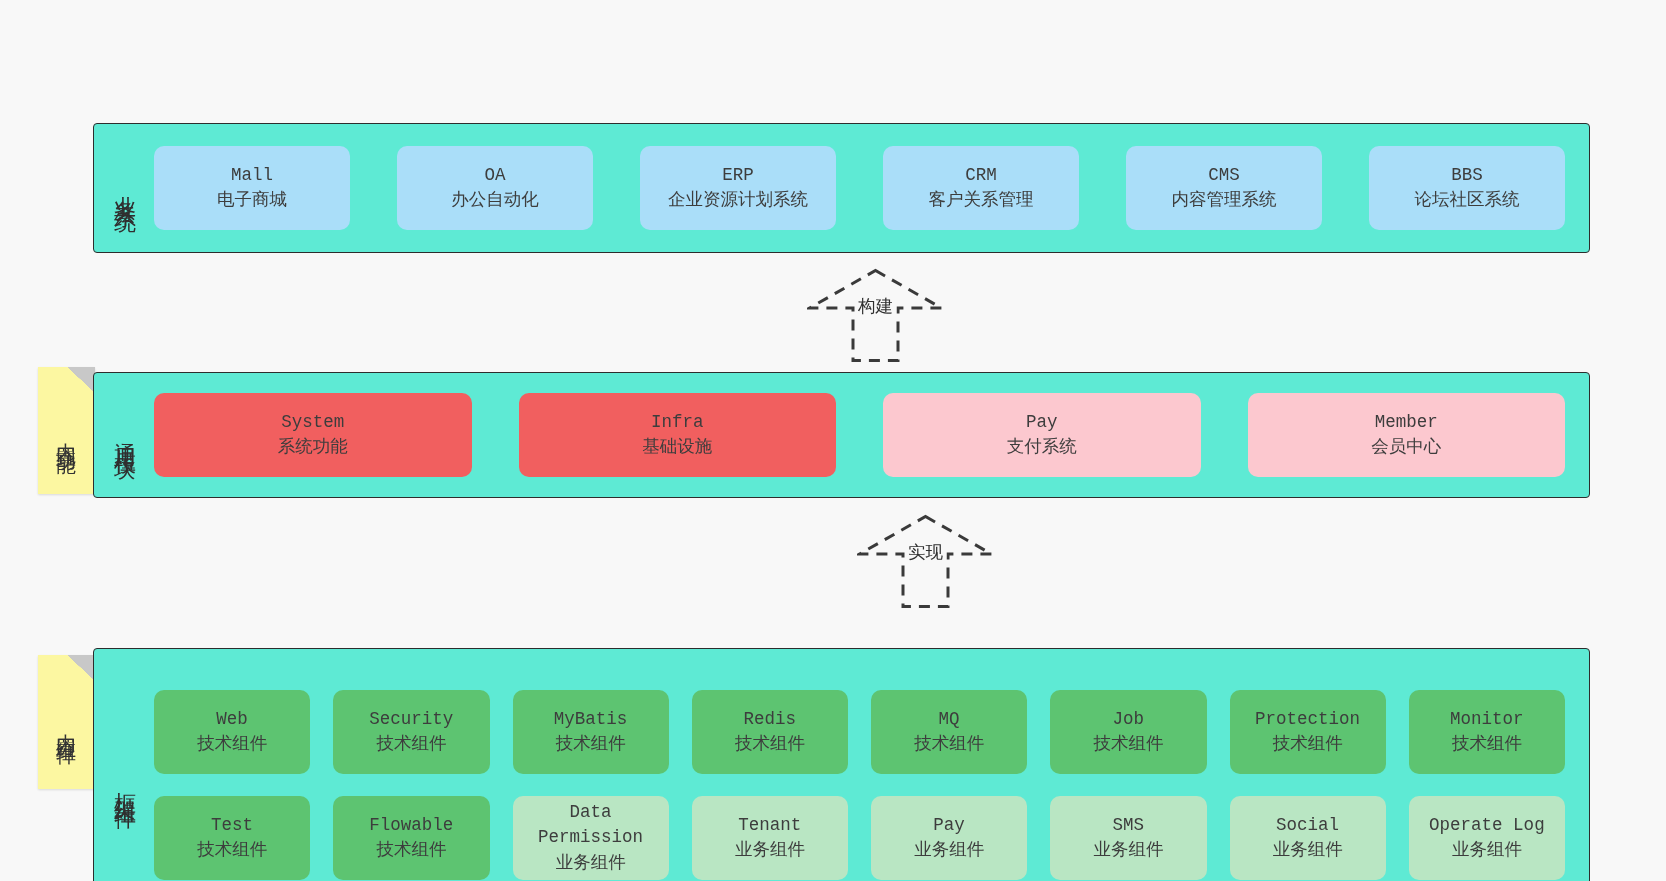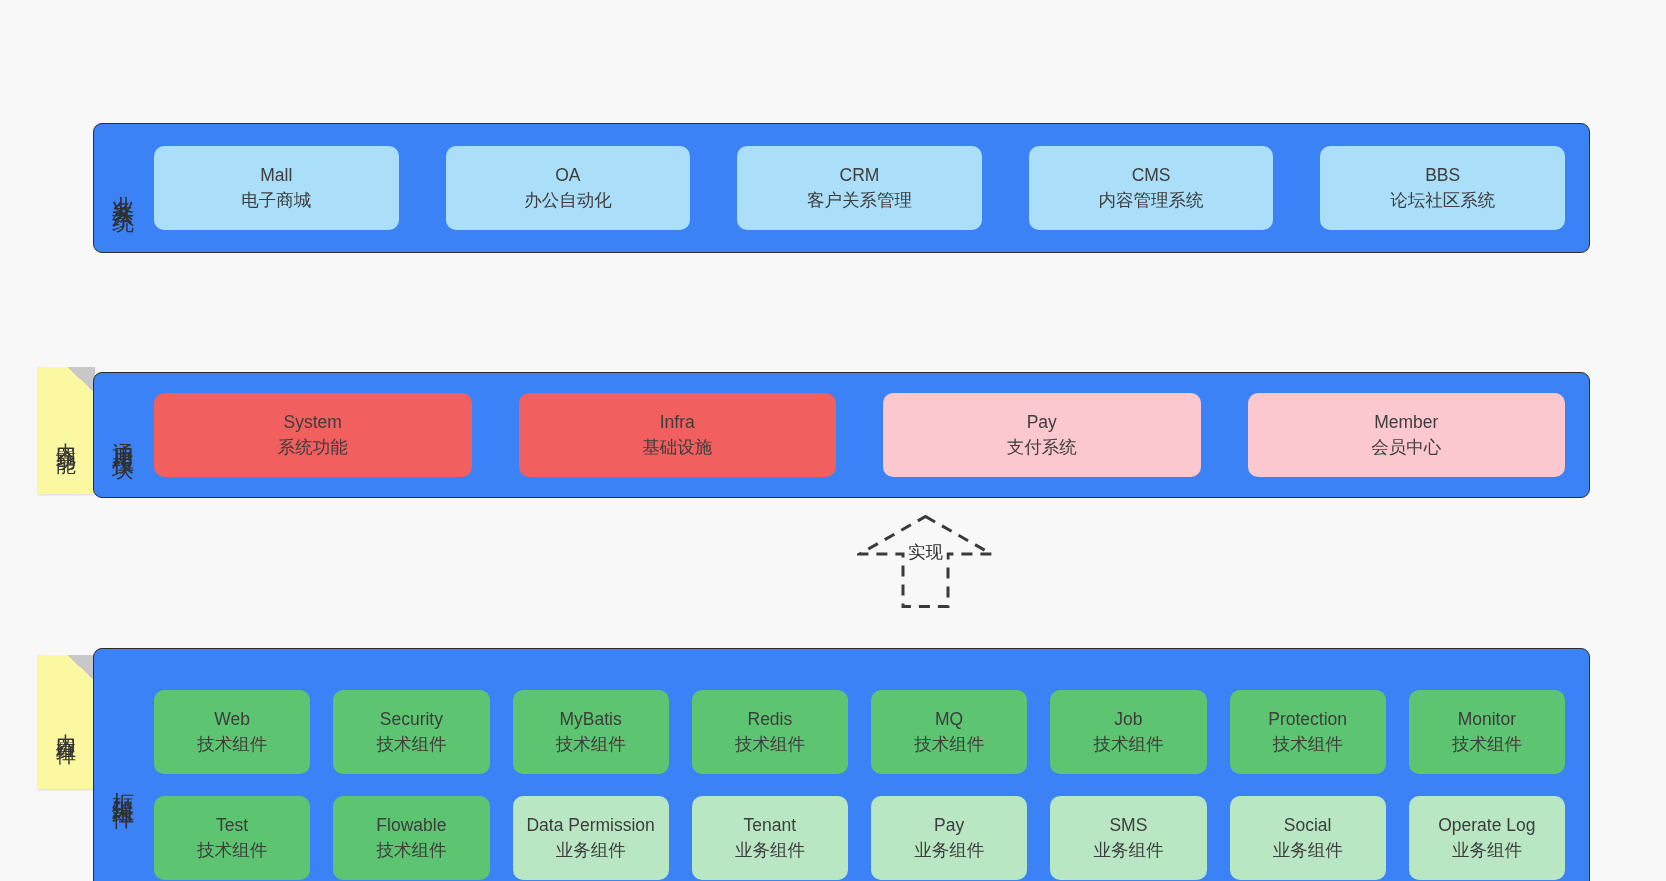--- a/index.html
+++ b/index.html
@@ -3,22 +3,22 @@
 <meta charset="utf-8">
 <style>
   html,body{margin:0;padding:0;background:#f8f8f8;}
   .canvas{
     position:relative;width:1666px;height:881px;background:#f8f8f8;
     font-family:"Liberation Sans","DejaVu Sans",sans-serif;color:#3d3d3d;overflow:hidden;
   }
   
   .band{
     position:absolute;left:93px;width:1497px;box-sizing:border-box;
-    background:#3b82f6;border:1.5px solid #2d2d2d;border-radius:9px;
-    display:flex;z-index:2;
+    background:#5eead4;border:1.5px solid #2d2d2d;border-radius:4px;
+    display:flex;z-index:2;font-family:Liberation Mono, monospace;
   }
   .band-label-wrap{flex:0 0 58px;display:grid;place-items:center;}
   .vtext{
     writing-mode:vertical-rl;text-orientation:upright;
     font-size:22px;letter-spacing:5px;color:#2f2f2f;line-height:1;
   }
   .band-boxes{flex:1;display:flex;align-items:center;gap:47px;padding:0 24px 0 2px;}
   .band-grid{flex:1;display:flex;flex-direction:column;justify-content:center;gap:22px;padding:0 24px 0 2px;}
   .grid-row{display:flex;gap:23px;}
   .bx{
@@ -77,34 +77,44 @@
     <div class="band-boxes">
       <div class="bx blue">
         <span>Mall</span>
         <span>电子商城</span>
       </div>
       <div class="bx blue">
         <span>OA</span>
         <span>办公自动化</span>
       </div>
       <div class="bx blue">
+        <span>ERP</span>
+        <span>企业资源计划系统</span>
+      </div>
+      <div class="bx blue">
         <span>CRM</span>
         <span>客户关系管理</span>
       </div>
       <div class="bx blue">
         <span>CMS</span>
         <span>内容管理系统</span>
       </div>
       <div class="bx blue">
         <span>BBS</span>
         <span>论坛社区系统</span>
       </div>
     </div>
   </section>
 
+  <div class="arrow" style="left:807px;top:268px;">
+    <svg viewBox="0 0 137 95">
+      <polygon points="68.5,2.5 134.5,40 91,40 91,92.5 46,92.5 46,40 2.5,40" fill="none" stroke="#3a3a3a" stroke-width="3" stroke-dasharray="11 8"></polygon>
+    </svg>
+    <span class="arrow-label">构建</span>
+  </div>
 
   <section class="band" style="top:372px;height:126px;">
     <div class="band-label-wrap">
         <span class="vtext">通用模块</span>
       </div>
     <div class="band-boxes">
       <div class="bx red">
         <span>System</span>
         <span>系统功能</span>
       </div>

